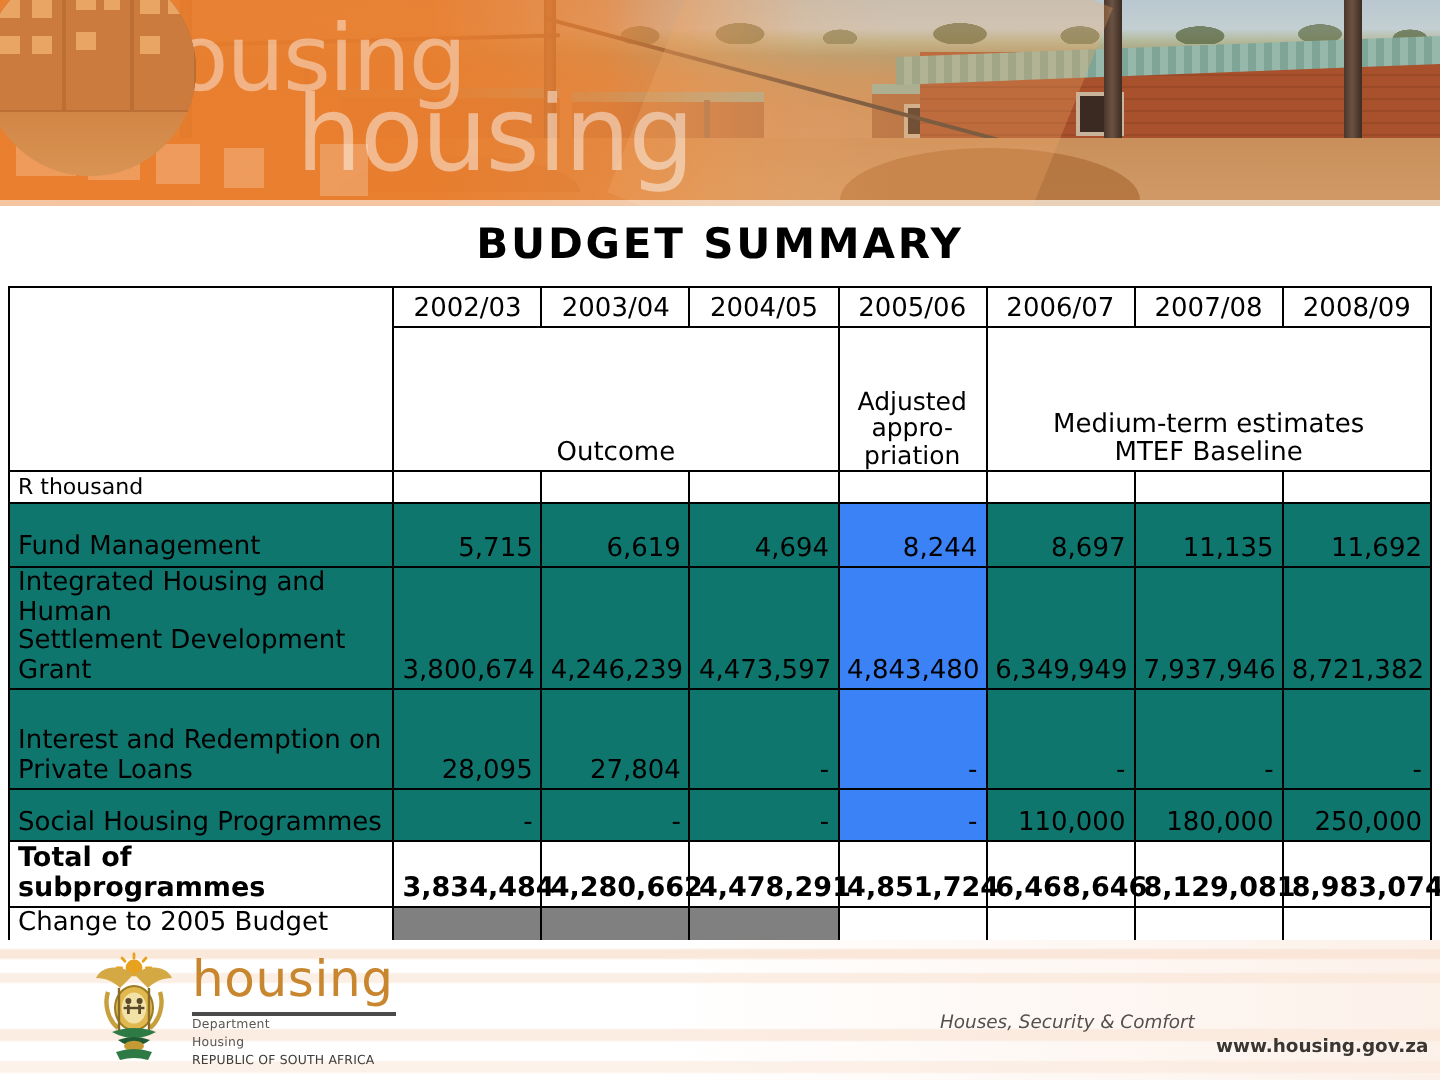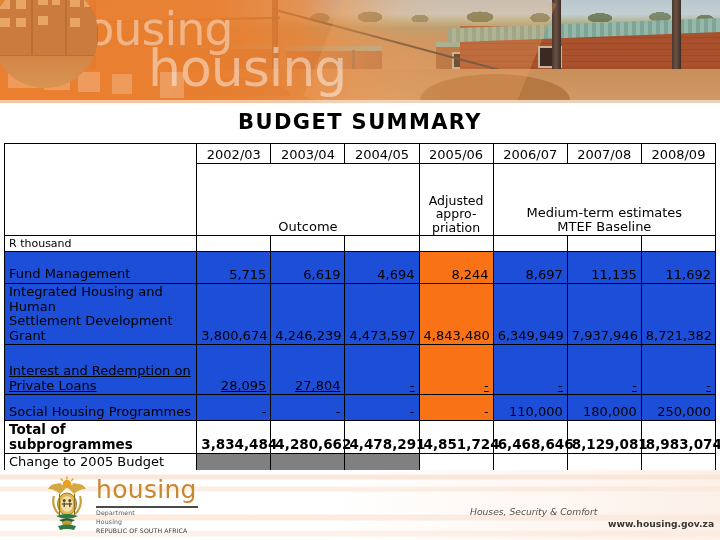--- a/index.html
+++ b/index.html
@@ -258,22 +258,22 @@
     padding-top: 2px;
   }
   .num {
     text-align: right;
     font-size: 13px;
     vertical-align: top;
     padding-top: 2px;
     padding-right: 5px;
   }
   .num.bot { vertical-align: bottom; padding-top: 1px; padding-bottom: 1px; }
-  tr.yellow td { background: #1d4ed8; }
-  tr.yellow td.white { background: #f97316; }
+  tr.yellow td { background: #0f766e; }
+  tr.yellow td.white { background: #3b82f6; }
   tr.total td {
     background: #ffffff;
     font-weight: bold;
     font-size: 13.5px;
   }
   tr.total td.rowlabel { vertical-align: bottom; }
   tr.change td { background: #ffffff; font-size: 13px; }
   td.gray { background: #808080 !important; }
 
   
@@ -494,21 +494,21 @@
         </td>
         <td class="num">3,800,674</td>
         <td class="num">4,246,239</td>
         <td class="num">4,473,597</td>
         <td class="num white">4,843,480</td>
         <td class="num">6,349,949</td>
         <td class="num">7,937,946</td>
         <td class="num">8,721,382</td>
       </tr>
 
-      <tr class="yellow" style="height:50px;text-decoration:underline;">
+      <tr class="yellow" style="height:50px;">
         <td class="rowlabel">
           <span>Interest and Redemption on</span><br>
           <span>Private Loans</span>
         </td>
         <td class="num bot">28,095</td>
         <td class="num bot">27,804</td>
         <td class="num bot">-</td>
         <td class="num bot white">-</td>
         <td class="num bot">-</td>
         <td class="num bot">-</td>

